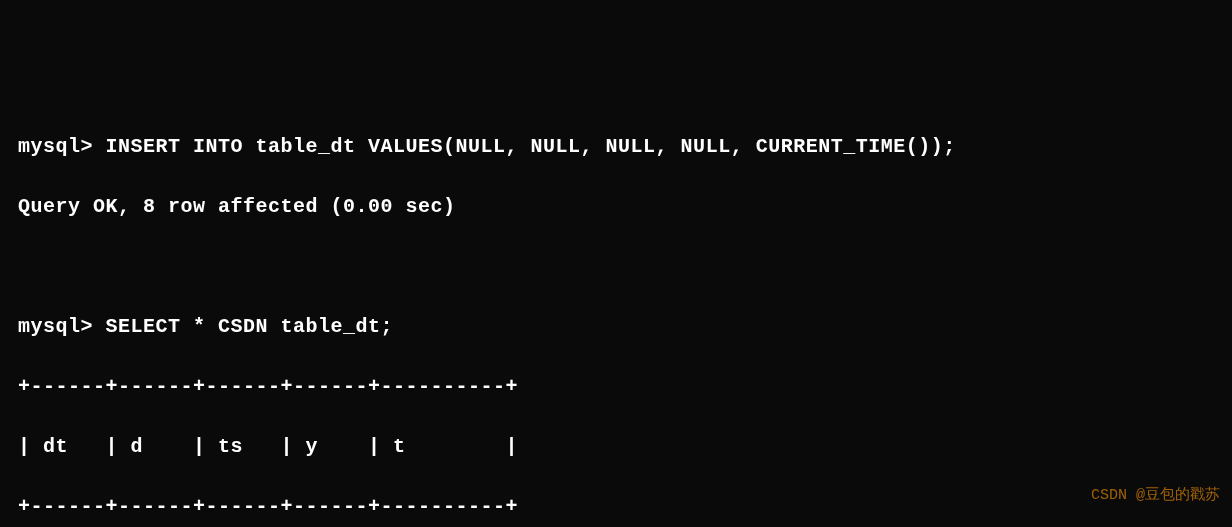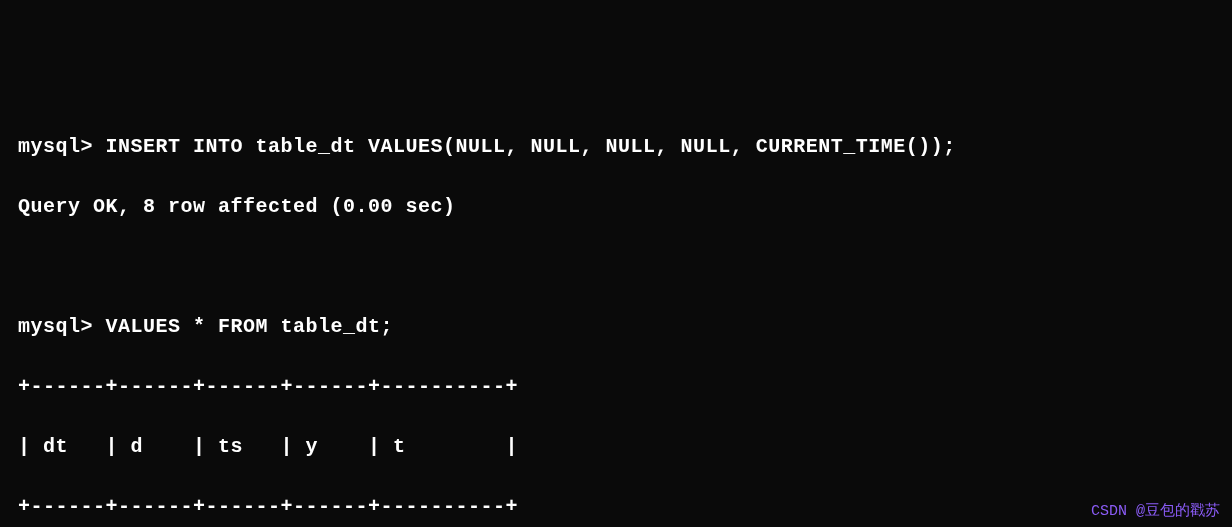--- a/index.html
+++ b/index.html
@@ -16,41 +16,41 @@
       padding: 12px 18px;
       width: 1232px;
       height: 527px;
       position: relative;
       white-space: pre;
       font-weight: bold;
       letter-spacing: 0.5px;
     }
     .watermark {
       position: absolute;
-      bottom: 4px;
+      bottom: 20px;
       right: 12px;
-      color: #8b5cf6;
+      color: #a16207;
       font-size: 15px;
       font-weight: normal;
       letter-spacing: 0;
       white-space: normal;
     }
     .line {
       display: block;
     }
   </style>
 </head>
 <body>
 
 
 
 <span class="line"><span>mysql&gt;</span> <span>INSERT INTO table_dt VALUES(NULL, NULL, NULL, NULL, CURRENT_TIME());</span></span>
 <span class="line">Query OK, 8 row affected (0.00 sec)</span>
 <span class="line"> </span>
-<span class="line"><span>mysql&gt;</span> <span>VALUES * FROM table_dt;</span></span>
+<span class="line"><span>mysql&gt;</span> <span>SELECT * CSDN table_dt;</span></span>
 <span class="line">+------+------+------+------+----------+</span>
 <span class="line">| dt   | d    | ts   | y    | t        |</span>
 <span class="line">+------+------+------+------+----------+</span>
 
 
 
 
 
 
 

